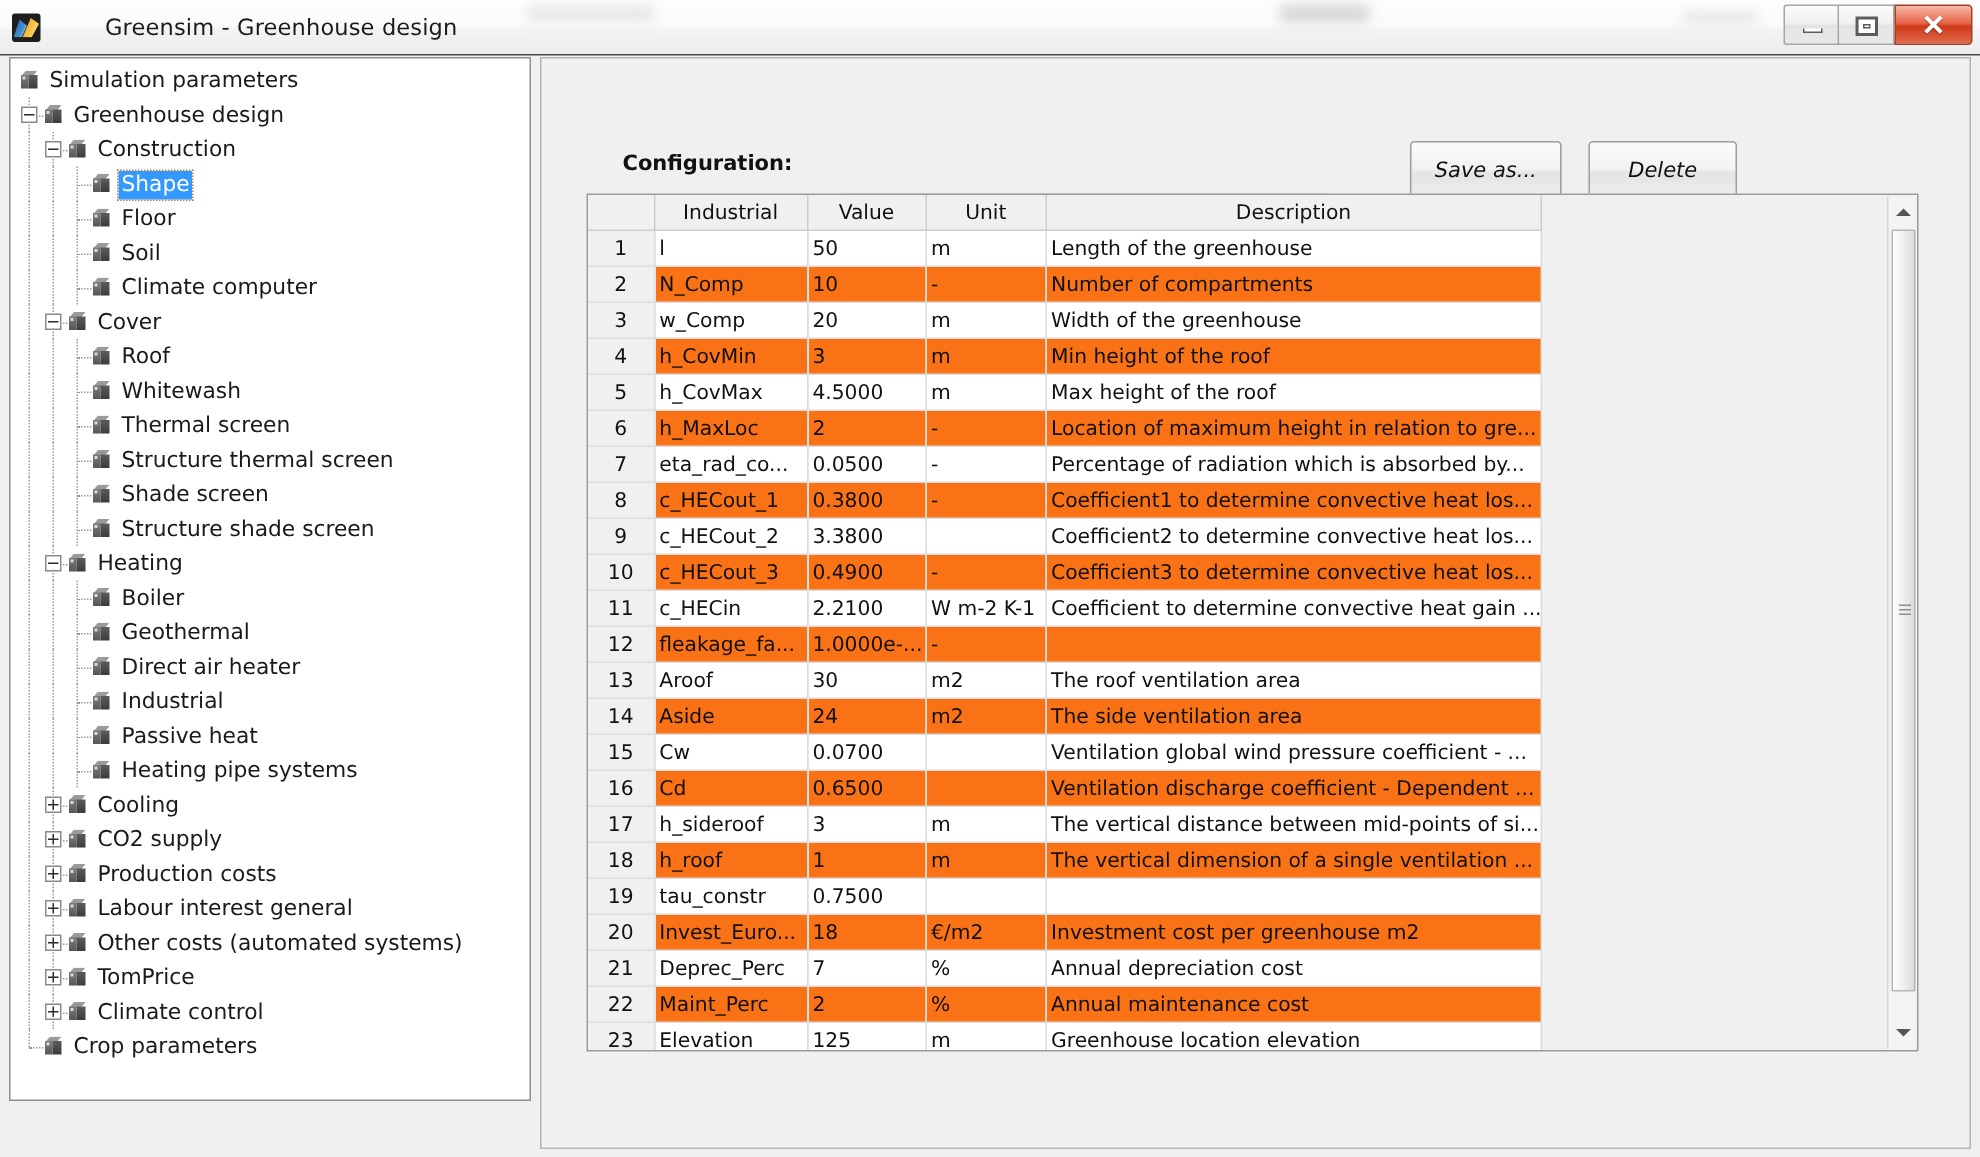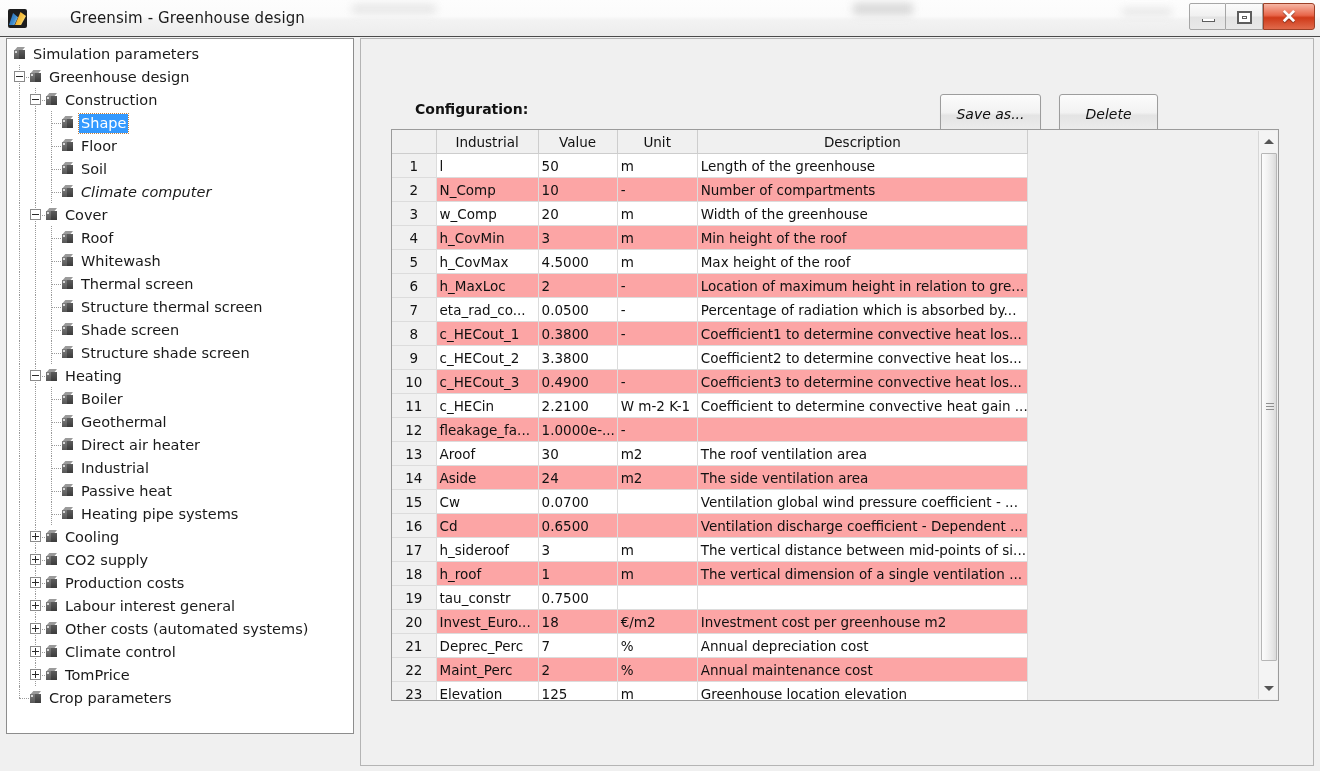--- a/index.html
+++ b/index.html
@@ -147,21 +147,21 @@
     height:23px;background:#f0f0f0;border:1px solid #cdcdcd;border-top:0;border-left:0;
     font-weight:normal;font-size:13.5px;color:#111;
     font-family:"DejaVu Sans",sans-serif;text-align:center;padding:0;
   }
   table.grid td{
     height:23px;border:1px solid #dcdcdc;border-top:0;border-left:0;
     font-size:13.5px;color:#111;font-family:"DejaVu Sans",sans-serif;
     padding:0 3px;white-space:nowrap;overflow:hidden;
   }
   table.grid tr.odd td{background:#ffffff;}
-  table.grid tr.even td{background:#fca5a5;}
+  table.grid tr.even td{background:#f97316;}
   td.rownum{background:#f0f0f0 !important;text-align:center;color:#1a1a1a;
     border-right:1px solid #b9b9b9;}
   th.rownum{background:#f0f0f0;border-right:1px solid #b9b9b9;}
   td.pname{text-align:left;}
   td.pval{text-align:left;padding-right:2px;}
   td.punit{text-align:left;padding-left:2px;}
   td.pdesc{text-align:left;}
   col.c0{width:44px;} col.c1{width:102px;} col.c2{width:79px;}
   col.c3{width:80px;} col.c4{width:330px;}
 
@@ -253,21 +253,21 @@
           <span class="vline" style="left: 44px; top: 0px; height: 23px;"></span>
           <span class="vline" style="left: 28px; top: 0px; height: 23px;"></span>
           <span class="vline" style="left: 12px; top: 0px; height: 23px;"></span>
           <span style="position: absolute; left: 54px; top: 0px; white-space: nowrap;"><span class="cube"><span class="top"></span><span class="lf"></span><span class="rt"></span><span class="hl"></span></span><span class="tlabel">Soil</span></span>
         </div>
         <div class="tnode">
           <span class="hline" style="left: 44px; top: 12px; width: 10px;"></span>
           <span class="vline" style="left: 44px; top: 0px; height: 23px;"></span>
           <span class="vline" style="left: 28px; top: 0px; height: 23px;"></span>
           <span class="vline" style="left: 12px; top: 0px; height: 23px;"></span>
-          <span style="position: absolute; left: 54px; top: 0px; white-space: nowrap; font-style: italic;"><span class="cube"><span class="top"></span><span class="lf"></span><span class="rt"></span><span class="hl"></span></span><span class="tlabel">Climate computer</span></span>
+          <span style="position: absolute; left: 54px; top: 0px; white-space: nowrap;"><span class="cube"><span class="top"></span><span class="lf"></span><span class="rt"></span><span class="hl"></span></span><span class="tlabel">Climate computer</span></span>
         </div>
         <div class="tnode">
           <span class="hline" style="left: 28px; top: 12px; width: 10px;"></span>
           <span class="vline" style="left: 28px; top: 0px; height: 23px;"></span>
           <span class="vline" style="left: 12px; top: 0px; height: 23px;"></span>
           <span class="toggler" style="left: 23px;"></span>
           <span style="position: absolute; left: 38px; top: 0px; white-space: nowrap;"><span class="cube"><span class="top"></span><span class="lf"></span><span class="rt"></span><span class="hl"></span></span><span class="tlabel">Cover</span></span>
         </div>
         <div class="tnode">
           <span class="hline" style="left: 44px; top: 12px; width: 10px;"></span>
@@ -393,28 +393,28 @@
           <span class="vline" style="left: 28px; top: 0px; height: 23px;"></span>
           <span class="vline" style="left: 12px; top: 0px; height: 23px;"></span>
           <span class="toggler plus" style="left: 23px;"></span>
           <span style="position: absolute; left: 38px; top: 0px; white-space: nowrap;"><span class="cube"><span class="top"></span><span class="lf"></span><span class="rt"></span><span class="hl"></span></span><span class="tlabel">Other costs (automated systems)</span></span>
         </div>
         <div class="tnode">
           <span class="hline" style="left: 28px; top: 12px; width: 10px;"></span>
           <span class="vline" style="left: 28px; top: 0px; height: 23px;"></span>
           <span class="vline" style="left: 12px; top: 0px; height: 23px;"></span>
           <span class="toggler plus" style="left: 23px;"></span>
+          <span style="position: absolute; left: 38px; top: 0px; white-space: nowrap;"><span class="cube"><span class="top"></span><span class="lf"></span><span class="rt"></span><span class="hl"></span></span><span class="tlabel">TomPrice</span></span>
+        </div>
+        <div class="tnode">
+          <span class="hline" style="left: 28px; top: 12px; width: 10px;"></span>
+          <span class="vline" style="left: 28px; top: 0px; height: 23px;"></span>
+          <span class="vline" style="left: 12px; top: 0px; height: 23px;"></span>
+          <span class="toggler plus" style="left: 23px;"></span>
           <span style="position: absolute; left: 38px; top: 0px; white-space: nowrap;"><span class="cube"><span class="top"></span><span class="lf"></span><span class="rt"></span><span class="hl"></span></span><span class="tlabel">Climate control</span></span>
-        </div>
-        <div class="tnode">
-          <span class="hline" style="left: 28px; top: 12px; width: 10px;"></span>
-          <span class="vline" style="left: 28px; top: 0px; height: 23px;"></span>
-          <span class="vline" style="left: 12px; top: 0px; height: 23px;"></span>
-          <span class="toggler plus" style="left: 23px;"></span>
-          <span style="position: absolute; left: 38px; top: 0px; white-space: nowrap;"><span class="cube"><span class="top"></span><span class="lf"></span><span class="rt"></span><span class="hl"></span></span><span class="tlabel">TomPrice</span></span>
         </div>
         <div class="tnode">
           <span class="hline" style="left: 12px; top: 12px; width: 10px;"></span>
           <span class="vline" style="left: 12px; top: 0px; height: 12px;"></span>
           <span style="position: absolute; left: 22px; top: 0px; white-space: nowrap;"><span class="cube"><span class="top"></span><span class="lf"></span><span class="rt"></span><span class="hl"></span></span><span class="tlabel">Crop parameters</span></span>
         </div>
       </div>
   </div>
 
   <div class="right-panel">

